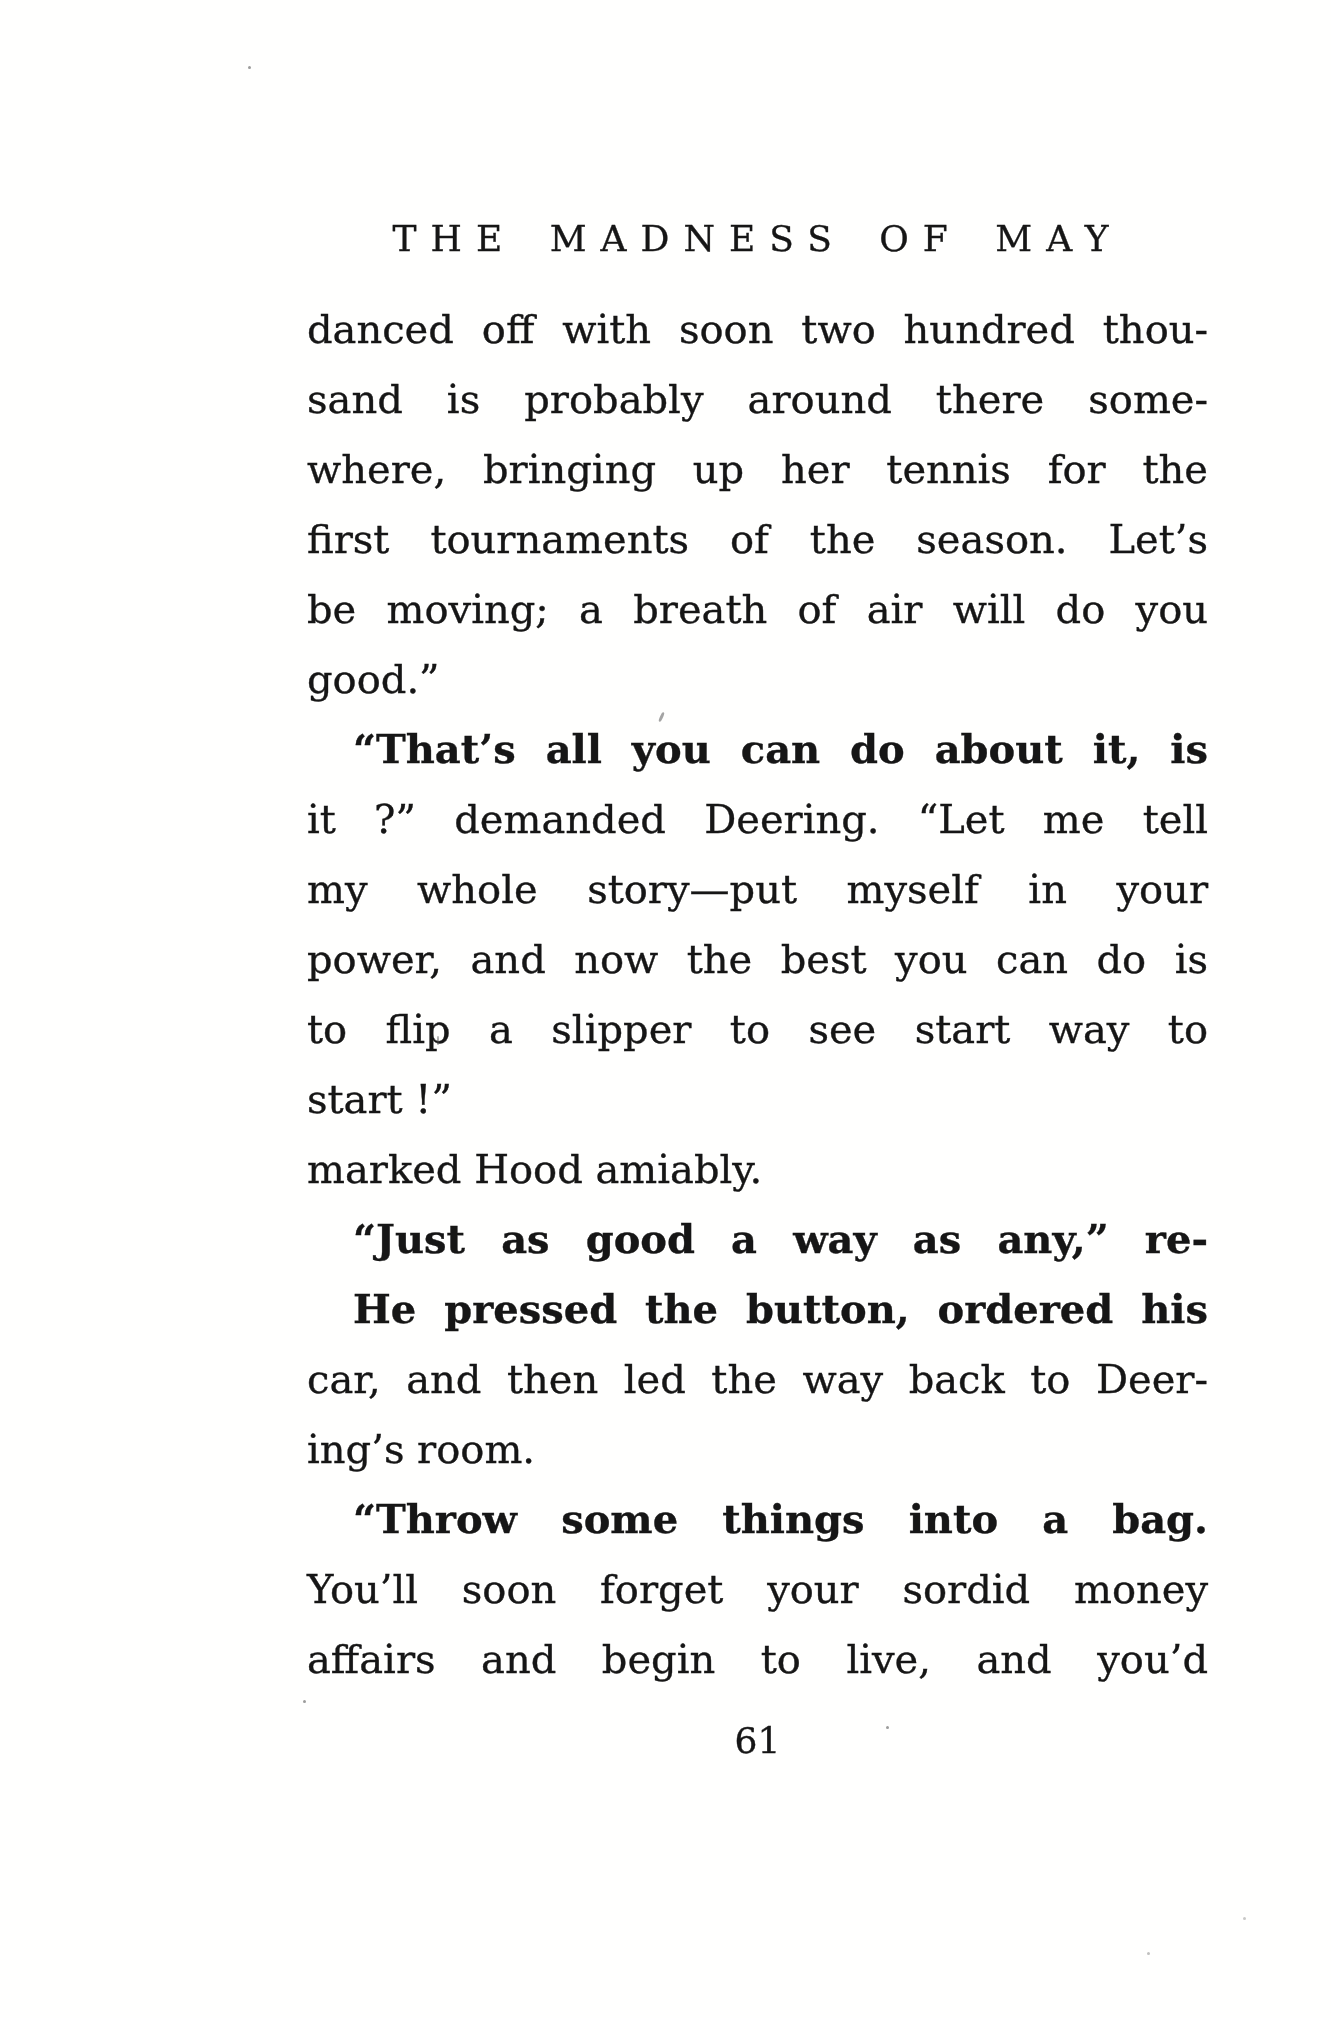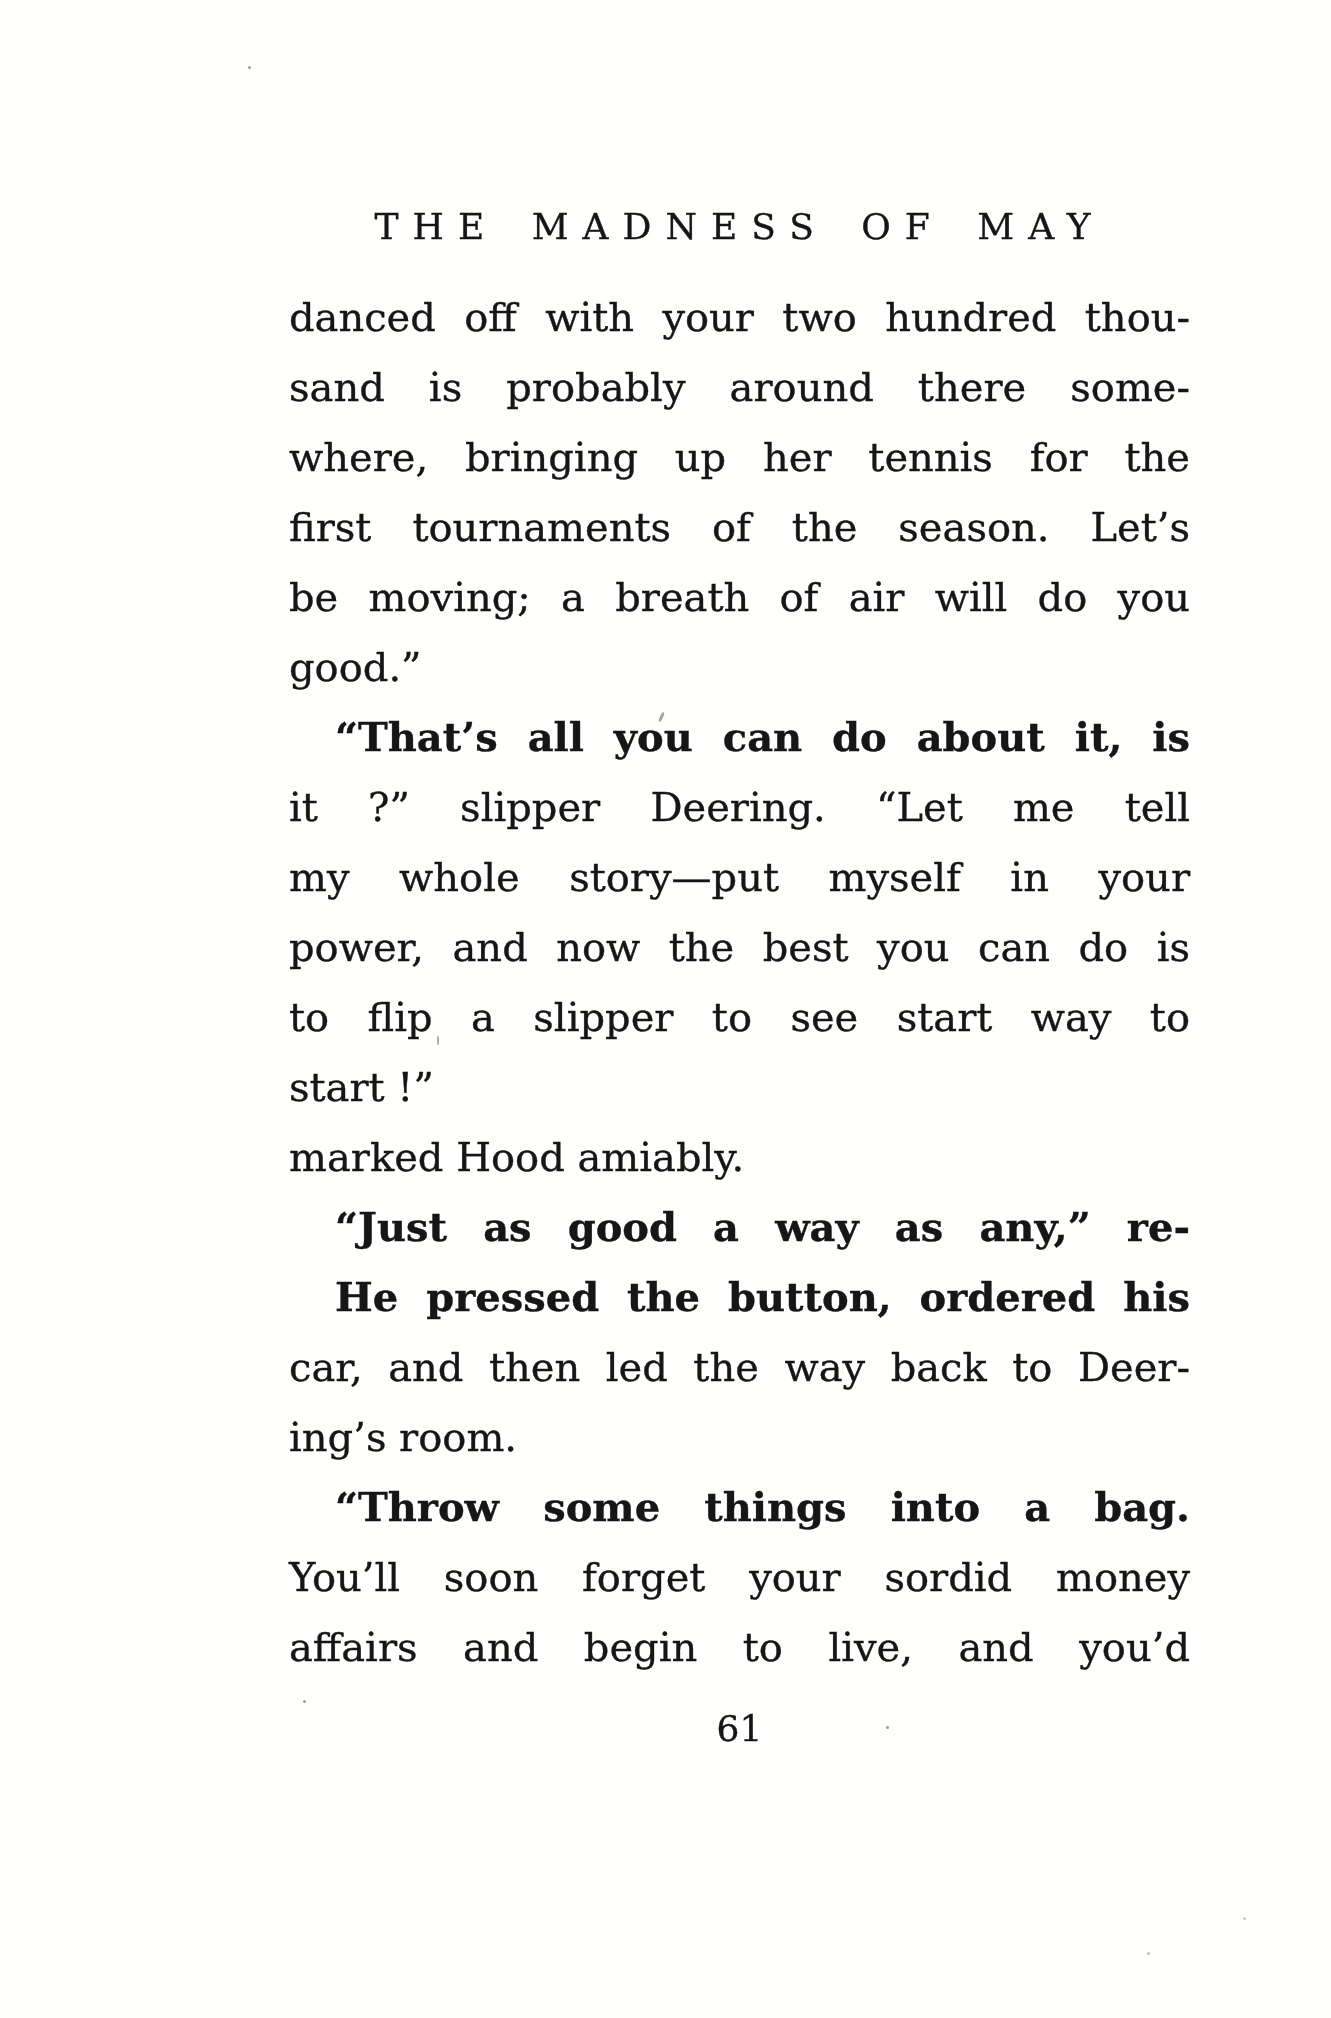--- a/index.html
+++ b/index.html
@@ -15,22 +15,23 @@
     font-family: "DejaVu Serif", "Liberation Serif", serif;
     color: #161616;
   }
   .page {
     position: absolute;
     inset: 0;
     background: #fffffe;
   }
   .textblock {
     position: absolute;
-    left: 289px;
+    left: 307px;
     width: 901px;
+    margin-top: 12px;
     -webkit-text-stroke: 0.35px currentColor;
   }
   .running-head {
     top: 202px;
     text-align: center;
     font-size: 36px;
     line-height: 50px;
     letter-spacing: 14px;
     word-spacing: 8px;
     white-space: nowrap;
@@ -74,28 +75,28 @@
   .speck.s7 { left: 1243px; top: 1917px; width: 3px; height: 3px; opacity: 0.3; }
 </style>
 </head>
 <body>
 
 <div class="page">
 
   <div class="textblock running-head">THE MADNESS OF MAY</div>
 
   <div class="textblock body-text">
-    <div class="line">danced off with your two hundred thou-</div>
+    <div class="line">danced off with soon two hundred thou-</div>
     <div class="line">sand is probably around there some-</div>
     <div class="line">where, bringing up her tennis for the</div>
     <div class="line">first tournaments of the season. Let’s</div>
     <div class="line">be moving; a breath of air will do you</div>
     <div class="line noj">good.”</div>
     <div class="line indent">“That’s all you can do about it, is</div>
-    <div class="line">it ?” slipper Deering. “Let me tell</div>
+    <div class="line">it ?” demanded Deering. “Let me tell</div>
     <div class="line">my whole story—put myself in your</div>
     <div class="line">power, and now the best you can do is</div>
     <div class="line">to flip a slipper to see start way to</div>
     <div class="line noj">start !”</div>
     <div class="line noj">marked Hood amiably.</div>
     <div class="line indent">“Just as good a way as any,” re-</div>
     <div class="line indent">He pressed the button, ordered his</div>
     <div class="line">car, and then led the way back to Deer-</div>
     <div class="line noj">ing’s room.</div>
     <div class="line indent">“Throw some things into a bag.</div>

